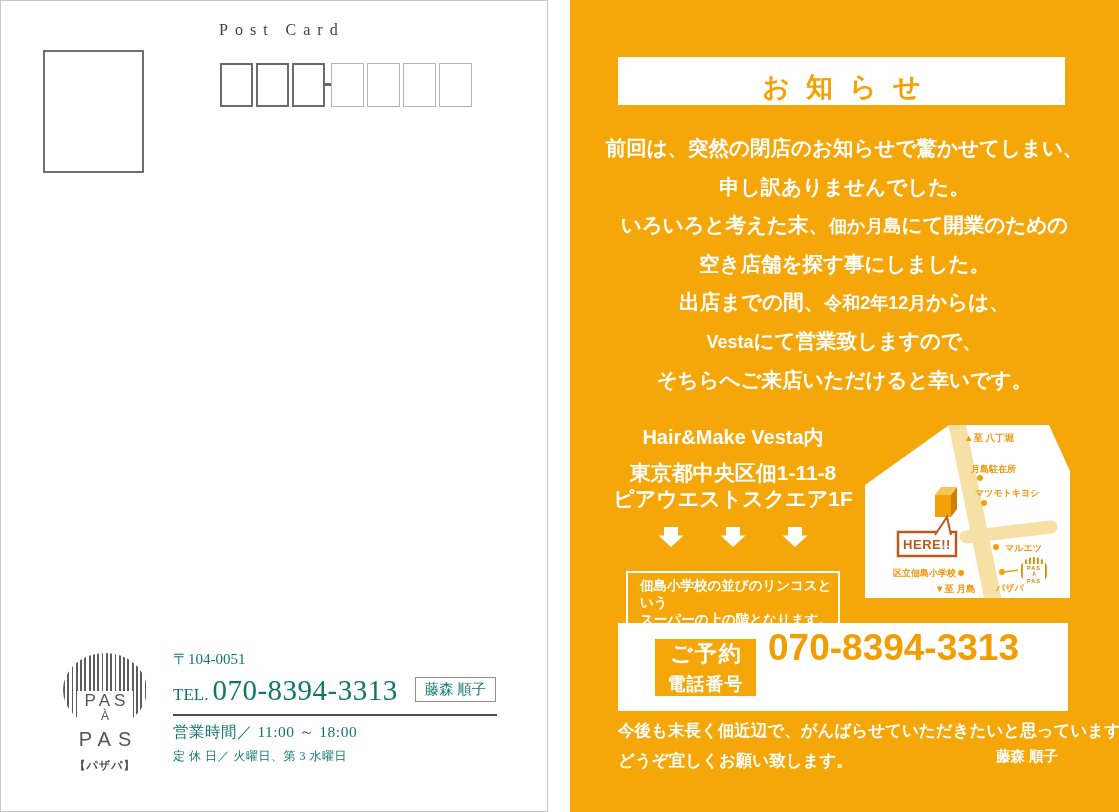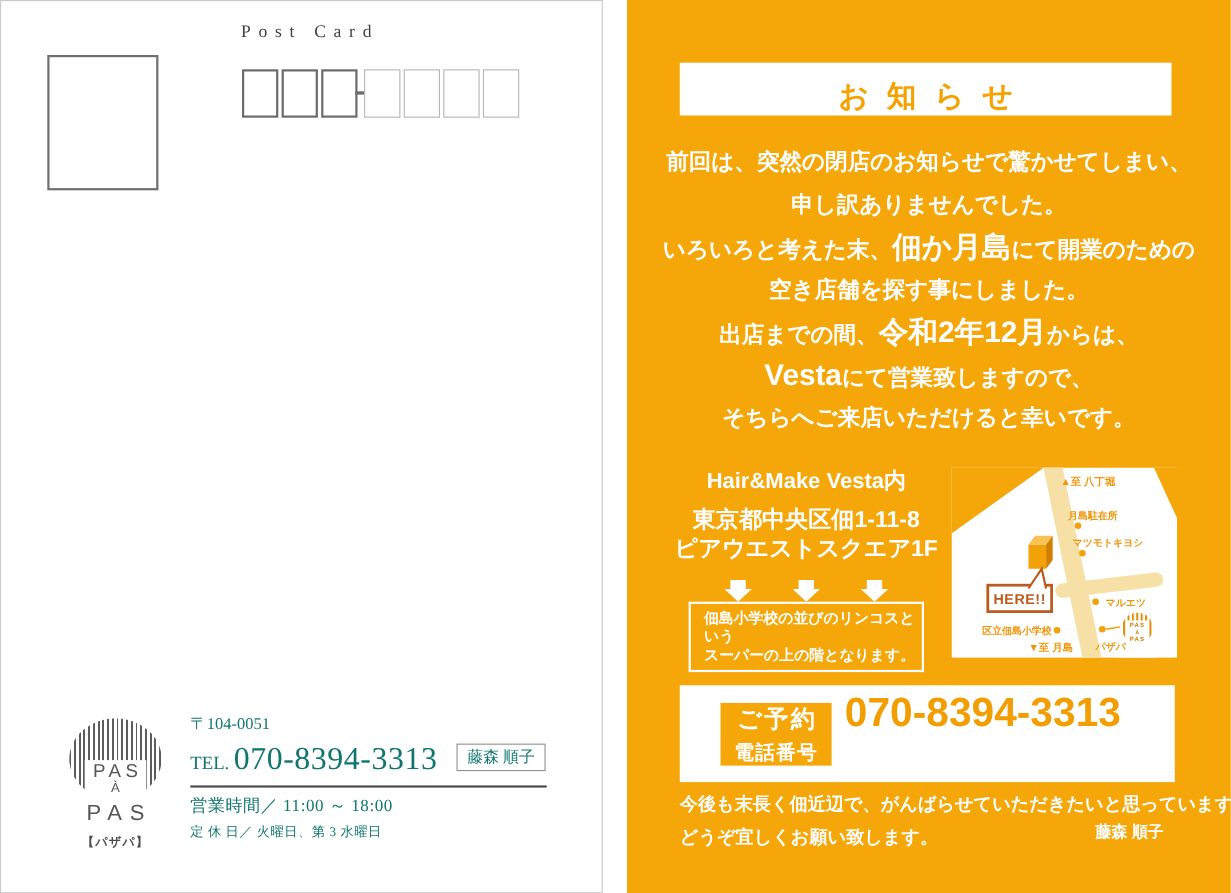--- a/index.html
+++ b/index.html
@@ -47,29 +47,29 @@
 
   
   .card-right { position:absolute; left:570px; top:0; width:549px; height:812px; background:#F5A70A; }
   .band { position:absolute; left:48px; top:57px; width:447px; height:48px; background:#ffffff;
           display:flex; align-items:flex-end; justify-content:center; }
   .band span { color:#F5A200; font-size:27px; font-weight:800; letter-spacing:.6em; text-indent:.6em; }
 
   .body-text { position:absolute; left:0; top:129px; width:549px; text-align:center;
                color:#ffffff; font-weight:600; font-size:20.5px; }
   .body-text p { margin:0; height:38.6px; line-height:38.6px; white-space:nowrap; }
-  .body-text .big { font-size:27px; }
+  .body-text .big { font-size:18px; }
 
   .vesta { position:absolute; left:38px; top:424px; width:250px; text-align:center; color:#ffffff; }
   .vesta-title { font-size:20px; font-weight:700; }
   .vesta-addr  { font-size:21px; font-weight:700; line-height:26px; margin-top:9px; }
   .arrows { display:flex; justify-content:center; gap:37px; margin-top:15px; }
   .arrow { width:25px; height:20px; background:#ffffff;
            clip-path:polygon(22% 0,78% 0,78% 42%,100% 42%,50% 100%,0 42%,22% 42%); }
-  .note-box { margin:0 auto 0; width:192px; border:2px solid #ffffff; padding:4px 6px 5px 12px;
+  .note-box { margin:24px auto 0; width:192px; border:2px solid #ffffff; padding:4px 6px 5px 12px;
               font-size:13.5px; font-weight:700; line-height:17px; text-align:left; }
 
   .map { position:absolute; left:295px; top:425px; }
   .map text { font-weight:bold; }
 
   .resv { position:absolute; left:48px; top:623px; width:450px; height:88px; background:#ffffff; }
   .resv-label { position:absolute; left:37px; top:16px; width:101px; height:57px; background:#F5A70A;
                 color:#fff; display:flex; flex-direction:column; align-items:center; justify-content:space-between;
                 font-weight:800; }
   .resv-label .l1 { font-size:22px; letter-spacing:2px; text-indent:2px; }

